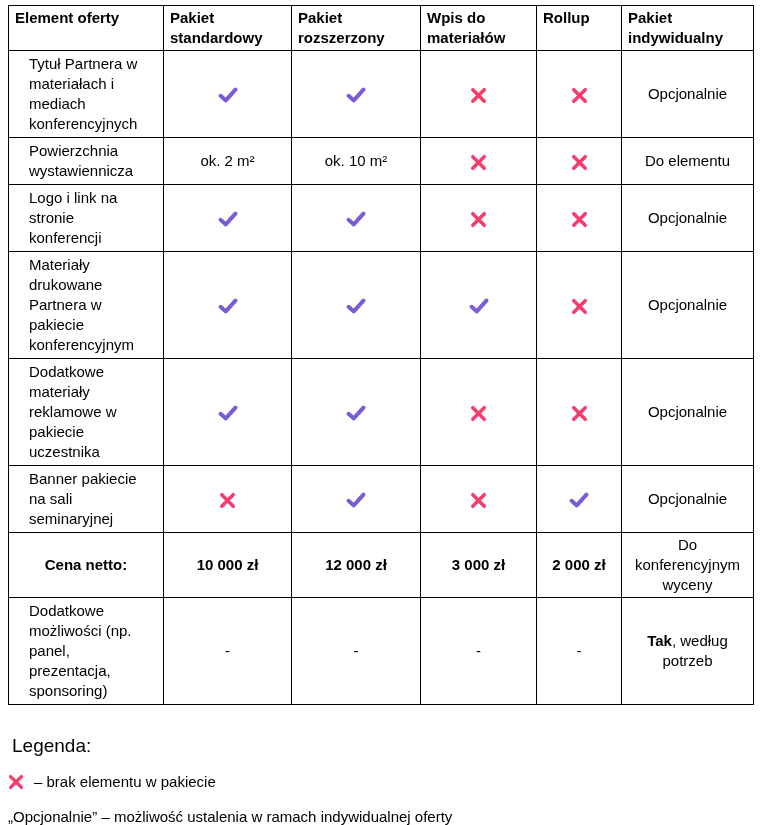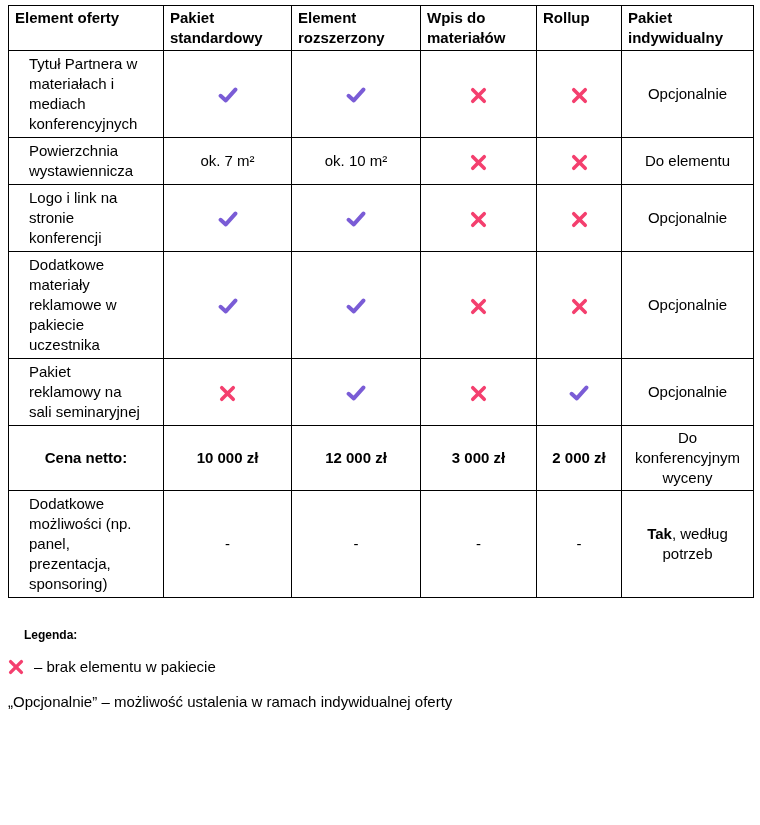--- a/index.html
+++ b/index.html
@@ -64,23 +64,23 @@
   svg.mark-cross {
     width: 17px; height: 17px;
     color: var(--cross, #f43f6e);
     vertical-align: middle;
   }
   .legend {
     margin-top: 30px;
     font-size: 15px;
   }
   .legend-title {
-    margin: 0 0 6px 16px;
-    font-size: 12px;
-    font-weight: bold;
+    margin: 0 0 6px 4px;
+    font-size: 19px;
+    font-weight: normal;
   }
   .legend-item {
     display: flex;
     align-items: center;
     gap: 10px;
     margin-top: 16px;
   }
   .legend-item svg.mark-check { width: 19px; height: 15px; }
   .legend-item svg.mark-cross { width: 16px; height: 16px; }
   .legend-note {
@@ -98,21 +98,21 @@
       <col style="width:128px">
       <col style="width:129px">
       <col style="width:116px">
       <col style="width:85px">
       <col style="width:132px">
     </colgroup>
     <thead>
       <tr id="header-row">
           <th>Element oferty</th>
           <th>Pakiet standardowy</th>
-          <th>Element rozszerzony</th>
+          <th>Pakiet rozszerzony</th>
           <th>Wpis do materiałów</th>
           <th>Rollup</th>
           <th>Pakiet indywidualny</th>
         </tr>
     </thead>
     <tbody id="table-body">
         <tr>
           <td class="label">Tytuł Partnera w materiałach i mediach konferencyjnych</td>
           <td class="mark"><svg class="mark-check" viewBox="0 0 20 16" aria-hidden="true">
               <path d="M2.6 8.8 L7.8 13.4 L17.4 2.6" fill="none" stroke="currentColor" stroke-width="4" stroke-linecap="round" stroke-linejoin="round"></path>
@@ -123,21 +123,21 @@
           <td class="mark"><svg class="mark-cross" viewBox="0 0 16 16" aria-hidden="true">
               <path d="M2.6 2.6 L13.4 13.4 M13.4 2.6 L2.6 13.4" fill="none" stroke="currentColor" stroke-width="3.4" stroke-linecap="round"></path>
             </svg></td>
           <td class="mark"><svg class="mark-cross" viewBox="0 0 16 16" aria-hidden="true">
               <path d="M2.6 2.6 L13.4 13.4 M13.4 2.6 L2.6 13.4" fill="none" stroke="currentColor" stroke-width="3.4" stroke-linecap="round"></path>
             </svg></td>
           <td class="val">Opcjonalnie</td>
         </tr>
         <tr>
           <td class="label">Powierzchnia wystawiennicza</td>
-          <td class="val">ok. 7 m²</td>
+          <td class="val">ok. 2 m²</td>
           <td class="val">ok. 10 m²</td>
           <td class="mark"><svg class="mark-cross" viewBox="0 0 16 16" aria-hidden="true">
               <path d="M2.6 2.6 L13.4 13.4 M13.4 2.6 L2.6 13.4" fill="none" stroke="currentColor" stroke-width="3.4" stroke-linecap="round"></path>
             </svg></td>
           <td class="mark"><svg class="mark-cross" viewBox="0 0 16 16" aria-hidden="true">
               <path d="M2.6 2.6 L13.4 13.4 M13.4 2.6 L2.6 13.4" fill="none" stroke="currentColor" stroke-width="3.4" stroke-linecap="round"></path>
             </svg></td>
           <td class="val">Do elementu</td>
         </tr>
         <tr>
@@ -150,37 +150,53 @@
             </svg></td>
           <td class="mark"><svg class="mark-cross" viewBox="0 0 16 16" aria-hidden="true">
               <path d="M2.6 2.6 L13.4 13.4 M13.4 2.6 L2.6 13.4" fill="none" stroke="currentColor" stroke-width="3.4" stroke-linecap="round"></path>
             </svg></td>
           <td class="mark"><svg class="mark-cross" viewBox="0 0 16 16" aria-hidden="true">
               <path d="M2.6 2.6 L13.4 13.4 M13.4 2.6 L2.6 13.4" fill="none" stroke="currentColor" stroke-width="3.4" stroke-linecap="round"></path>
             </svg></td>
           <td class="val">Opcjonalnie</td>
         </tr>
         <tr>
+          <td class="label">Materiały drukowane Partnera w pakiecie konferencyjnym</td>
+          <td class="mark"><svg class="mark-check" viewBox="0 0 20 16" aria-hidden="true">
+              <path d="M2.6 8.8 L7.8 13.4 L17.4 2.6" fill="none" stroke="currentColor" stroke-width="4" stroke-linecap="round" stroke-linejoin="round"></path>
+            </svg></td>
+          <td class="mark"><svg class="mark-check" viewBox="0 0 20 16" aria-hidden="true">
+              <path d="M2.6 8.8 L7.8 13.4 L17.4 2.6" fill="none" stroke="currentColor" stroke-width="4" stroke-linecap="round" stroke-linejoin="round"></path>
+            </svg></td>
+          <td class="mark"><svg class="mark-check" viewBox="0 0 20 16" aria-hidden="true">
+              <path d="M2.6 8.8 L7.8 13.4 L17.4 2.6" fill="none" stroke="currentColor" stroke-width="4" stroke-linecap="round" stroke-linejoin="round"></path>
+            </svg></td>
+          <td class="mark"><svg class="mark-cross" viewBox="0 0 16 16" aria-hidden="true">
+              <path d="M2.6 2.6 L13.4 13.4 M13.4 2.6 L2.6 13.4" fill="none" stroke="currentColor" stroke-width="3.4" stroke-linecap="round"></path>
+            </svg></td>
+          <td class="val">Opcjonalnie</td>
+        </tr>
+        <tr>
           <td class="label">Dodatkowe materiały reklamowe w pakiecie uczestnika</td>
           <td class="mark"><svg class="mark-check" viewBox="0 0 20 16" aria-hidden="true">
               <path d="M2.6 8.8 L7.8 13.4 L17.4 2.6" fill="none" stroke="currentColor" stroke-width="4" stroke-linecap="round" stroke-linejoin="round"></path>
             </svg></td>
           <td class="mark"><svg class="mark-check" viewBox="0 0 20 16" aria-hidden="true">
               <path d="M2.6 8.8 L7.8 13.4 L17.4 2.6" fill="none" stroke="currentColor" stroke-width="4" stroke-linecap="round" stroke-linejoin="round"></path>
             </svg></td>
           <td class="mark"><svg class="mark-cross" viewBox="0 0 16 16" aria-hidden="true">
               <path d="M2.6 2.6 L13.4 13.4 M13.4 2.6 L2.6 13.4" fill="none" stroke="currentColor" stroke-width="3.4" stroke-linecap="round"></path>
             </svg></td>
           <td class="mark"><svg class="mark-cross" viewBox="0 0 16 16" aria-hidden="true">
               <path d="M2.6 2.6 L13.4 13.4 M13.4 2.6 L2.6 13.4" fill="none" stroke="currentColor" stroke-width="3.4" stroke-linecap="round"></path>
             </svg></td>
           <td class="val">Opcjonalnie</td>
         </tr>
         <tr>
-          <td class="label">Pakiet reklamowy na sali seminaryjnej</td>
+          <td class="label">Banner pakiecie na sali seminaryjnej</td>
           <td class="mark"><svg class="mark-cross" viewBox="0 0 16 16" aria-hidden="true">
               <path d="M2.6 2.6 L13.4 13.4 M13.4 2.6 L2.6 13.4" fill="none" stroke="currentColor" stroke-width="3.4" stroke-linecap="round"></path>
             </svg></td>
           <td class="mark"><svg class="mark-check" viewBox="0 0 20 16" aria-hidden="true">
               <path d="M2.6 8.8 L7.8 13.4 L17.4 2.6" fill="none" stroke="currentColor" stroke-width="4" stroke-linecap="round" stroke-linejoin="round"></path>
             </svg></td>
           <td class="mark"><svg class="mark-cross" viewBox="0 0 16 16" aria-hidden="true">
               <path d="M2.6 2.6 L13.4 13.4 M13.4 2.6 L2.6 13.4" fill="none" stroke="currentColor" stroke-width="3.4" stroke-linecap="round"></path>
             </svg></td>
           <td class="mark"><svg class="mark-check" viewBox="0 0 20 16" aria-hidden="true">

